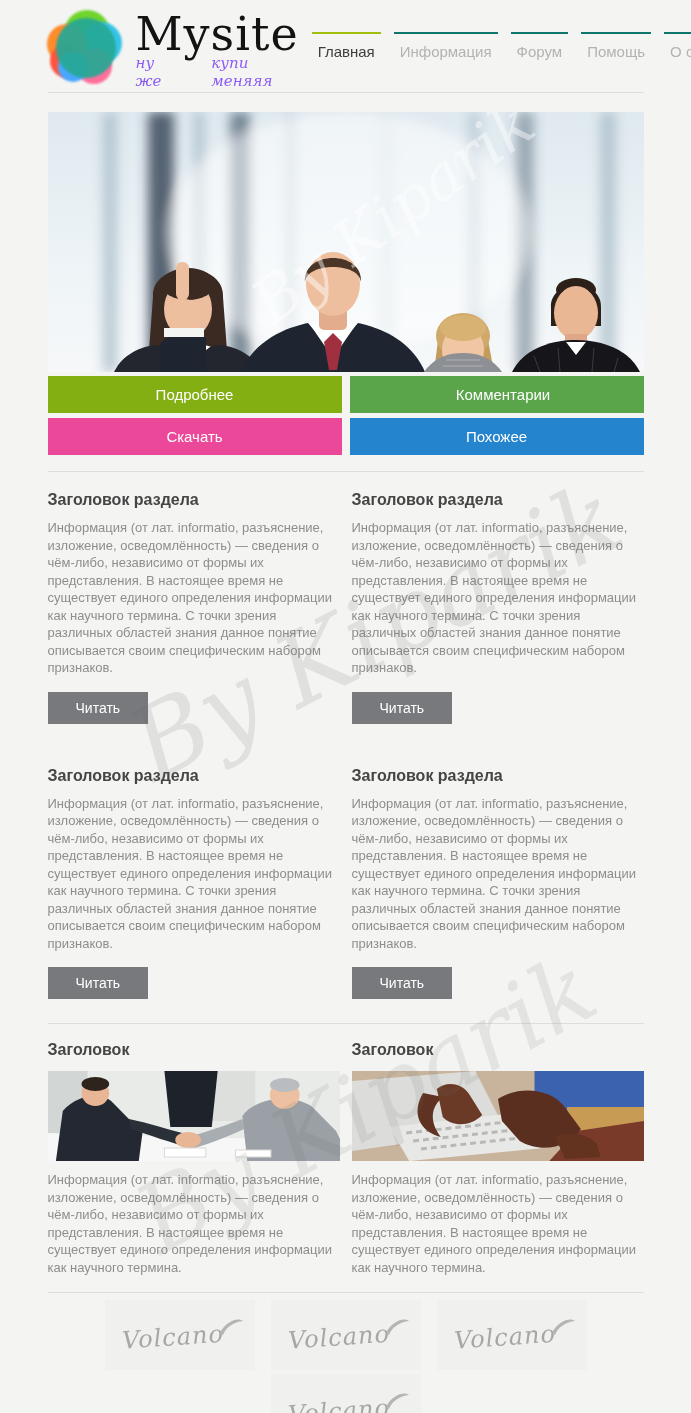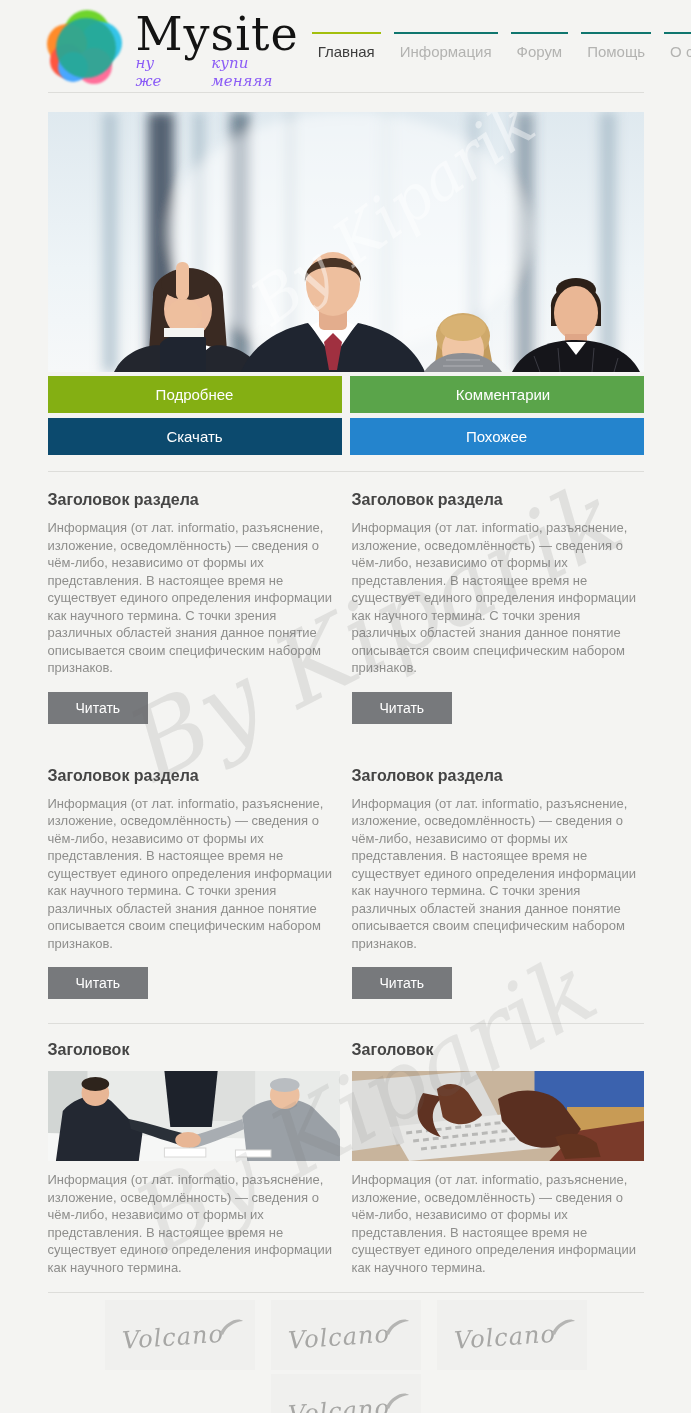--- a/index.html
+++ b/index.html
@@ -30,21 +30,21 @@
 
   
   .hero{position:relative;width:596px;height:260px;margin-top:19px;overflow:hidden;background:#e8eef2;}
   .hero svg{display:block;}
 
   
   .btn-grid{display:grid;grid-template-columns:1fr 1fr;gap:5px 8px;margin-top:4px;}
   .btn{height:37px;display:flex;align-items:center;justify-content:center;color:#fff;font-size:15px;text-decoration:none;cursor:pointer;}
   .btn-details{background:#84af13;}
   .btn-comments{background:#5aa44a;padding-left:13px;}
-  .btn-download{background:#0c4a6e;text-align:center;}
+  .btn-download{background:#ec4899;text-align:center;}
   .btn-similar{background:#2484cd;}
 
   .top-gap{margin-top:16px;}
 
   
   .grid2{display:grid;grid-template-columns:1fr 1fr;column-gap:12px;}
   .section h2{font-size:16px;color:#454545;margin:19px 0 0;font-weight:bold;}
   .section p{font-size:13px;line-height:17.5px;color:#8e8e8c;margin:10px 0 0;padding-right:2px;}
   .read-btn{display:inline-block;margin:15px 0 24px;background:#77797c;color:#fff;border:none;font-size:14px;font-family:"Liberation Sans",sans-serif;padding:8px 28px;cursor:pointer;}
 

